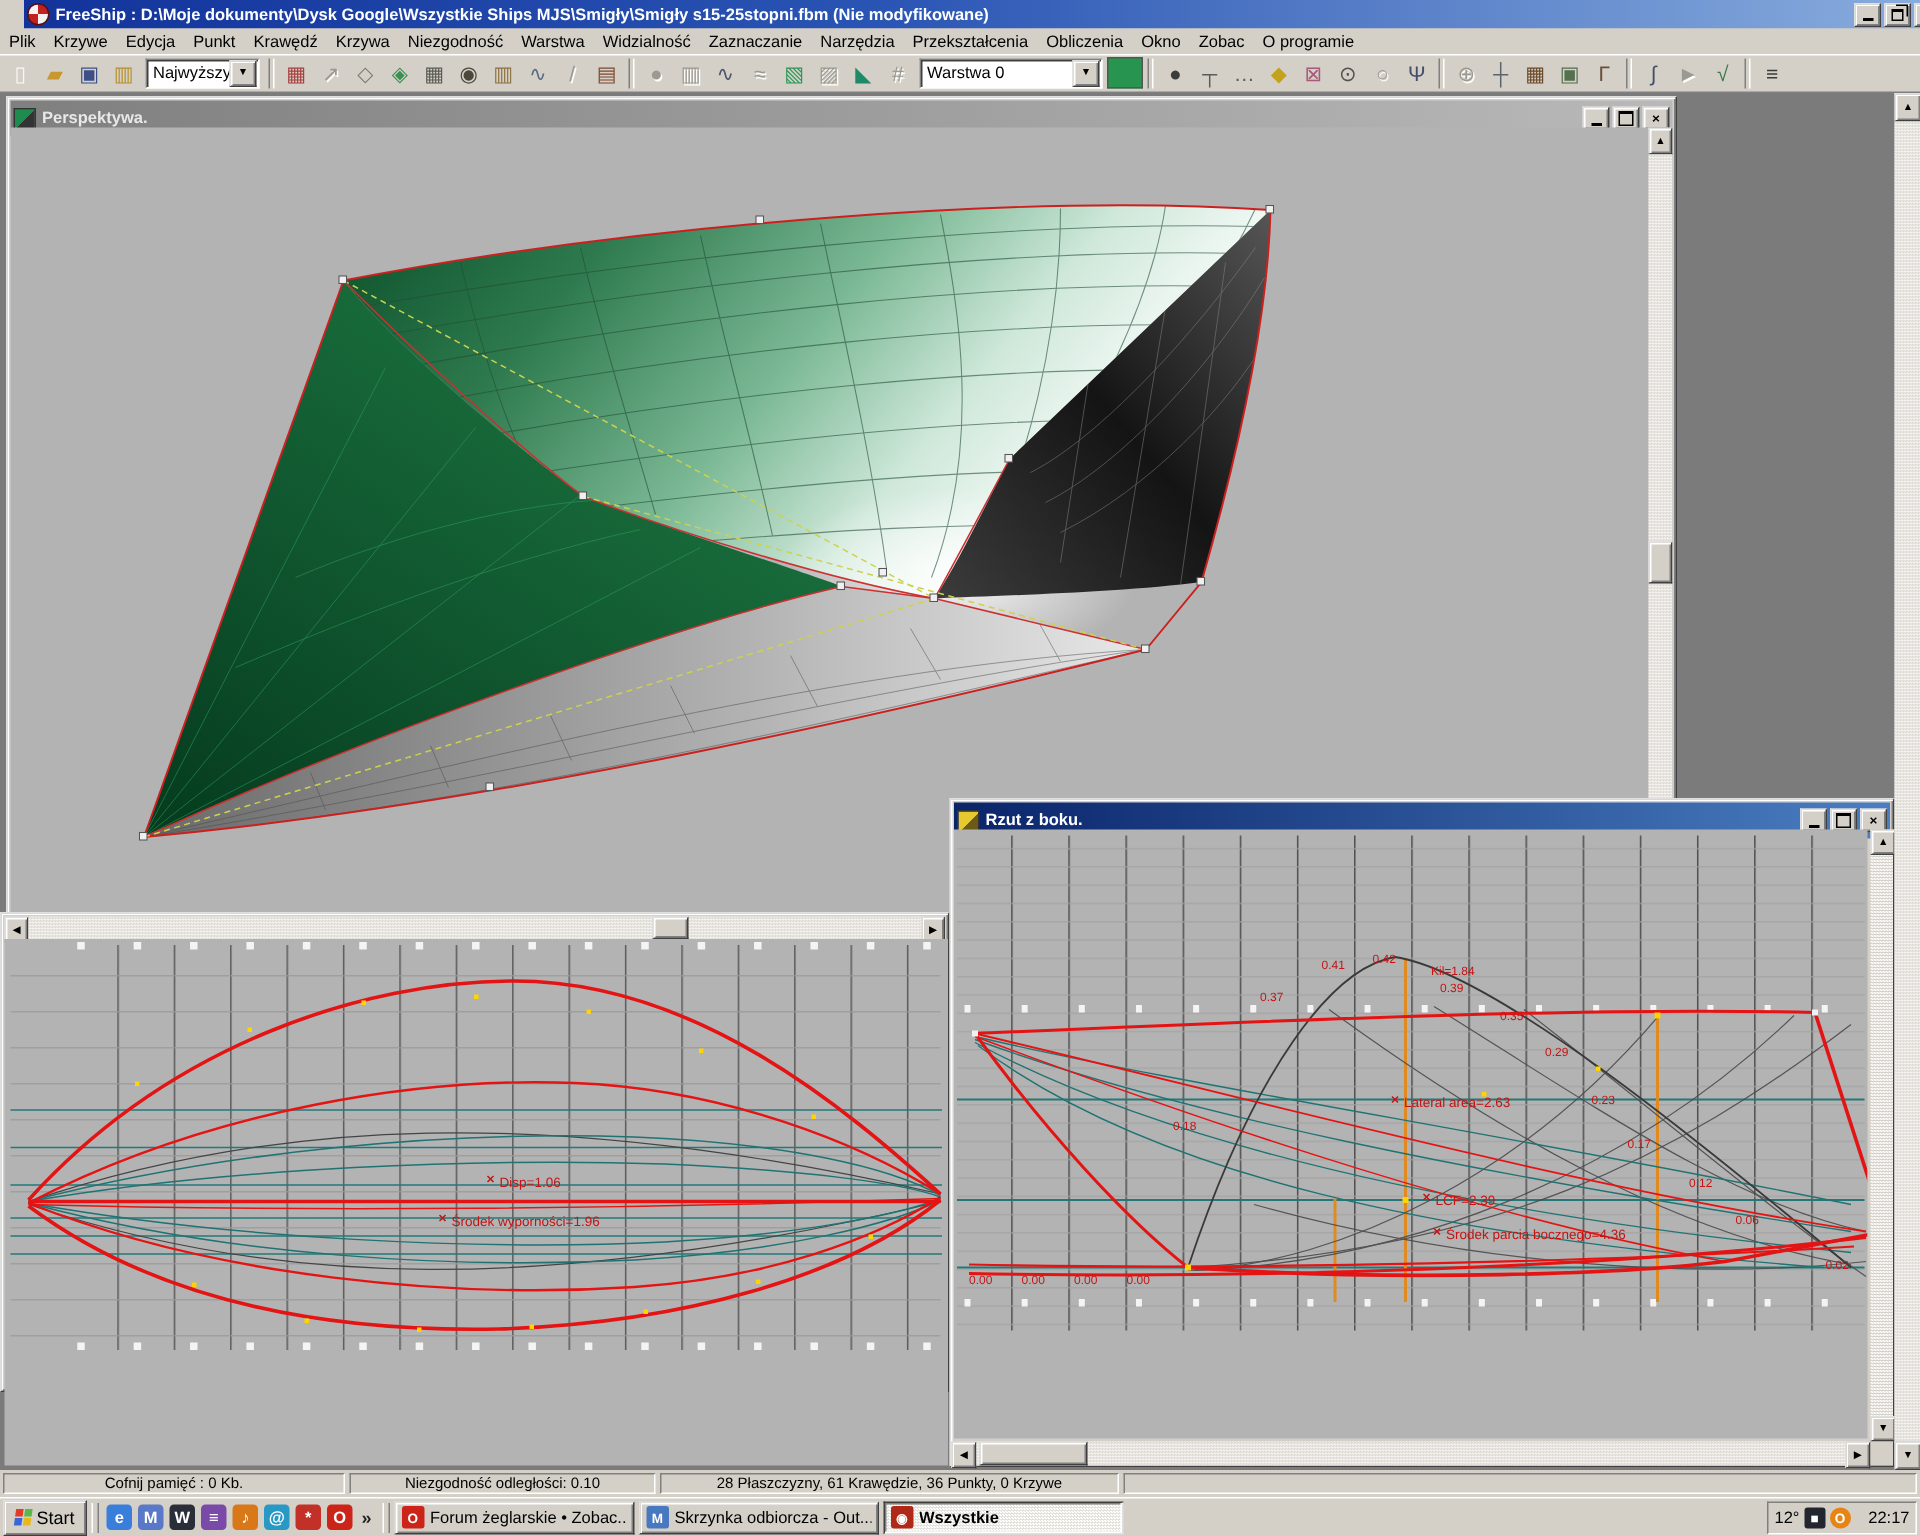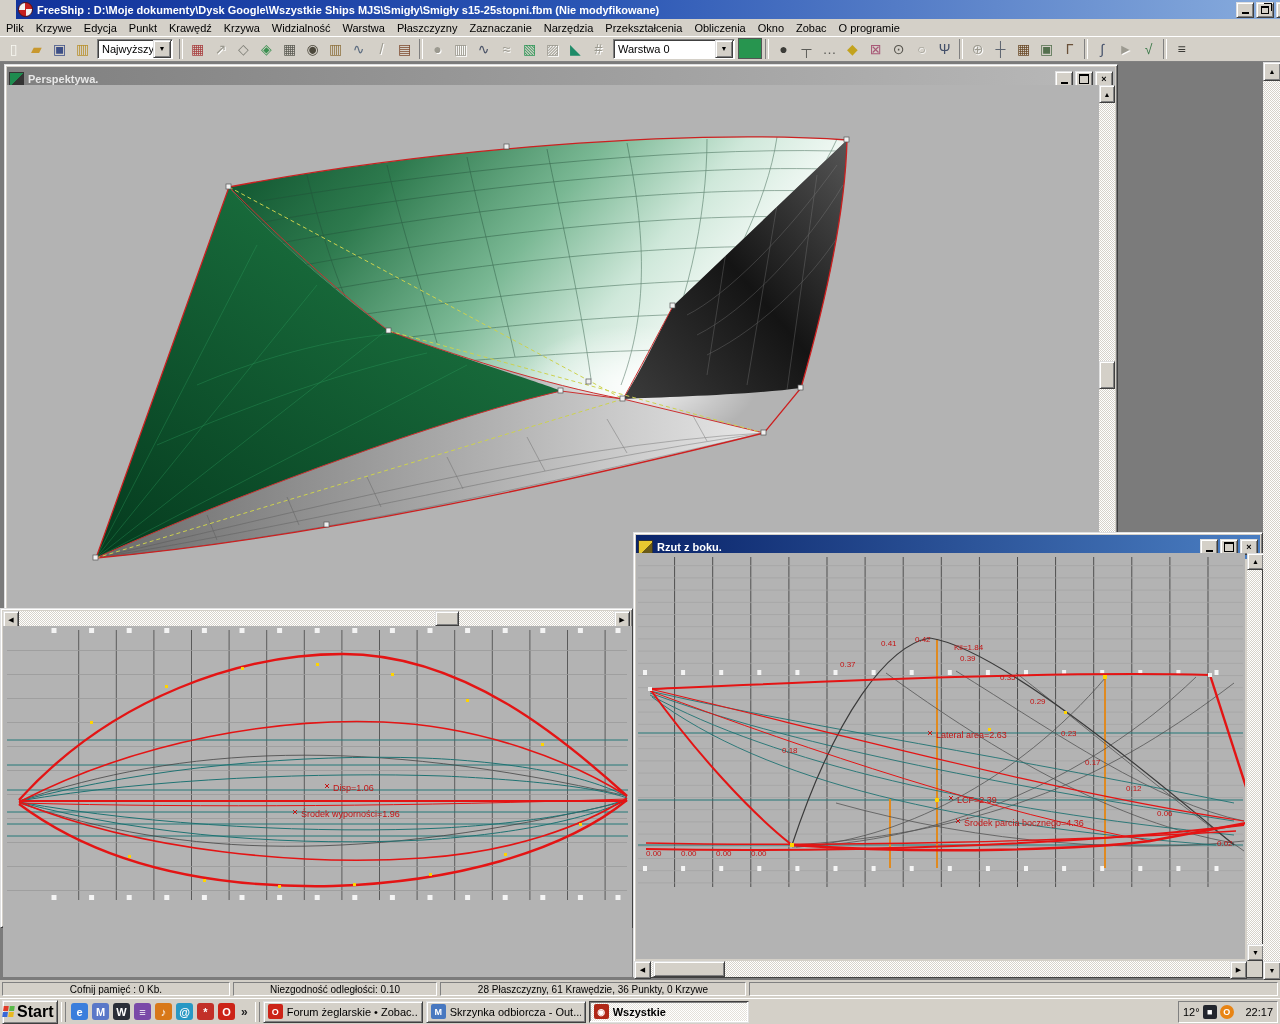--- a/index.html
+++ b/index.html
@@ -93,22 +93,22 @@
 
   
   #statusbar{position:absolute;left:0;top:980px;width:1280px;height:18px;background:#d4d0c8;
              display:flex;align-items:center;padding:1px 2px;box-sizing:border-box;gap:3px}
   .spanel{height:14px;font-size:10px;display:flex;align-items:center;justify-content:center;
           color:#000;white-space:nowrap;box-sizing:border-box}
 
   
   #taskbar{position:absolute;left:0;top:998px;width:1280px;height:26px;background:#d4d0c8;
            border-top:1px solid #fff;box-sizing:border-box;display:flex;align-items:center;padding:0 2px}
-  #start-btn{width:54px;height:22px;display:flex;align-items:center;gap:3px;
-             font-weight:bold;font-size:16px;flex:none}
+  #start-btn{width:54px;height:22px;display:flex;align-items:center;justify-content:center;gap:3px;
+             font-weight:normal;font-size:12px;flex:none}
   .flag{display:grid;grid-template-columns:5px 5px;grid-template-rows:5px 5px;gap:1px;transform:skewX(-8deg)}
   .flag i{display:block}
   .grip{width:3px;height:20px;border-left:1px solid #fff;border-right:1px solid #808080;margin:0 3px;flex:none}
   .qlicon{width:17px;height:17px;border-radius:3px;margin:0 2px;display:flex;align-items:center;justify-content:center;
           color:#fff;font-size:11px;font-weight:bold;flex:none}
   #chevron{font-size:12px;font-weight:bold;margin:0 4px;color:#222}
   .task{width:160px;height:22px;margin-right:3px;display:flex;align-items:center;padding:0 4px;box-sizing:border-box;
         font-size:11px;gap:4px;flex:none;overflow:hidden}
   .task.active{border-color:#404040 #dfdfdf #dfdfdf #404040;
         box-shadow:inset -1px -1px 0 #fff,inset 1px 1px 0 #808080;
@@ -147,23 +147,23 @@
 </div>
 
 <div id="menubar">
 
 <span class="mitem">Plik</span>
     <span class="mitem">Krzywe</span>
     <span class="mitem">Edycja</span>
     <span class="mitem">Punkt</span>
     <span class="mitem">Krawędź</span>
     <span class="mitem">Krzywa</span>
+    <span class="mitem">Niezgodność</span>
+    <span class="mitem">Warstwa</span>
     <span class="mitem">Widzialność</span>
-    <span class="mitem">Warstwa</span>
-    <span class="mitem">Płaszczyzny</span>
     <span class="mitem">Zaznaczanie</span>
     <span class="mitem">Narzędzia</span>
     <span class="mitem">Przekształcenia</span>
     <span class="mitem">Obliczenia</span>
     <span class="mitem">Okno</span>
     <span class="mitem">Zobac</span>
     <span class="mitem">O programie</span>
   </div>
 
 <div id="toolbar">

